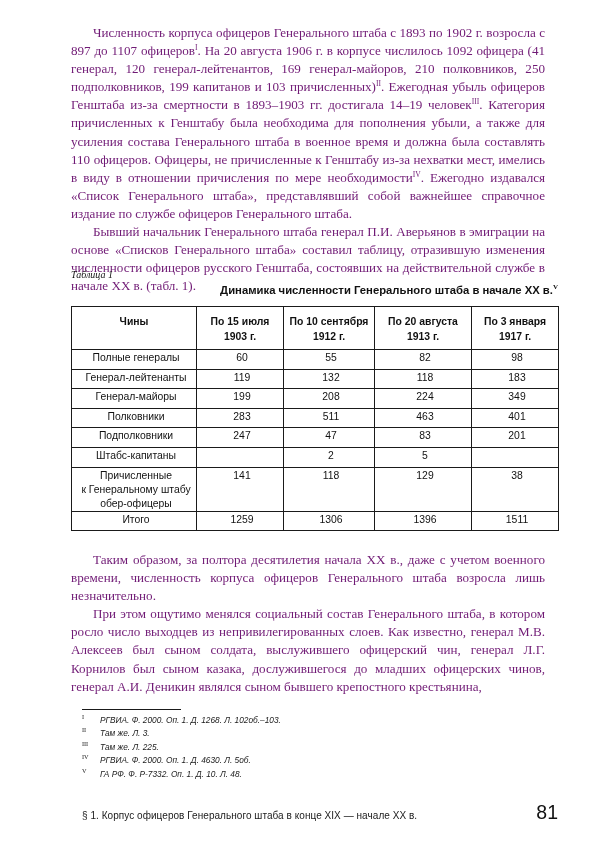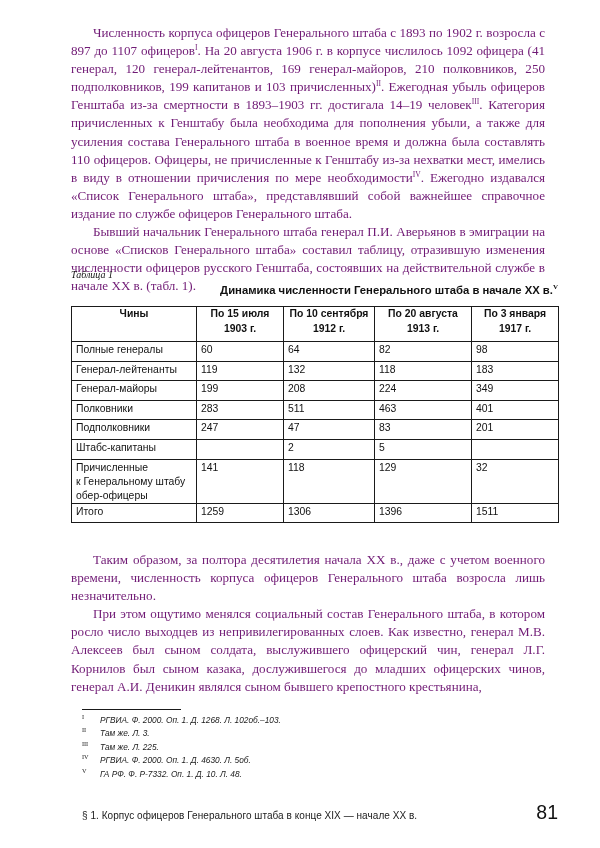--- a/index.html
+++ b/index.html
@@ -95,28 +95,29 @@
   table.stats td {
     border: 1px solid #1a1a1a;
     padding: 0;
     vertical-align: top;
   }
   table.stats thead th {
     text-align: center;
     font-weight: bold;
     height: 34px;
     vertical-align: top;
-    padding-top: 0;
+    padding-top: 8px;
     line-height: 14.5px;
   }
   table.stats tbody td {
     height: 17.6px;
     padding: 1px 0 0 4px;
     line-height: 14px;
     font-weight: normal;
+    text-align: center;
   }
   td.rowlabel-multi {
     line-height: 17.6px;
     padding-top: 1px;
   }
   .colw1 { width: 125px; }
   .colw2 { width: 87px; }
   .colw3 { width: 91px; }
   .colw4 { width: 97px; }
   .colw5 { width: 87px; }
@@ -222,21 +223,21 @@
         <th>
           <div>По 3 января</div>
           <div>1917 г.</div>
         </th>
       </tr>
     </thead>
     <tbody>
       <tr>
         <td>Полные генералы</td>
         <td>60</td>
-        <td>64</td>
+        <td>55</td>
         <td>82</td>
         <td>98</td>
       </tr>
       <tr>
         <td>Генерал-лейтенанты</td>
         <td>119</td>
         <td>132</td>
         <td>118</td>
         <td>183</td>
       </tr>
@@ -270,21 +271,21 @@
       </tr>
       <tr>
         <td class="rowlabel-multi">
           <div>Причисленные</div>
           <div>к Генеральному штабу</div>
           <div>обер-офицеры</div>
         </td>
         <td>141</td>
         <td>118</td>
         <td>129</td>
-        <td>32</td>
+        <td>38</td>
       </tr>
       <tr>
         <td>Итого</td>
         <td>1259</td>
         <td>1306</td>
         <td>1396</td>
         <td>1511</td>
       </tr>
     </tbody>
   </table>

